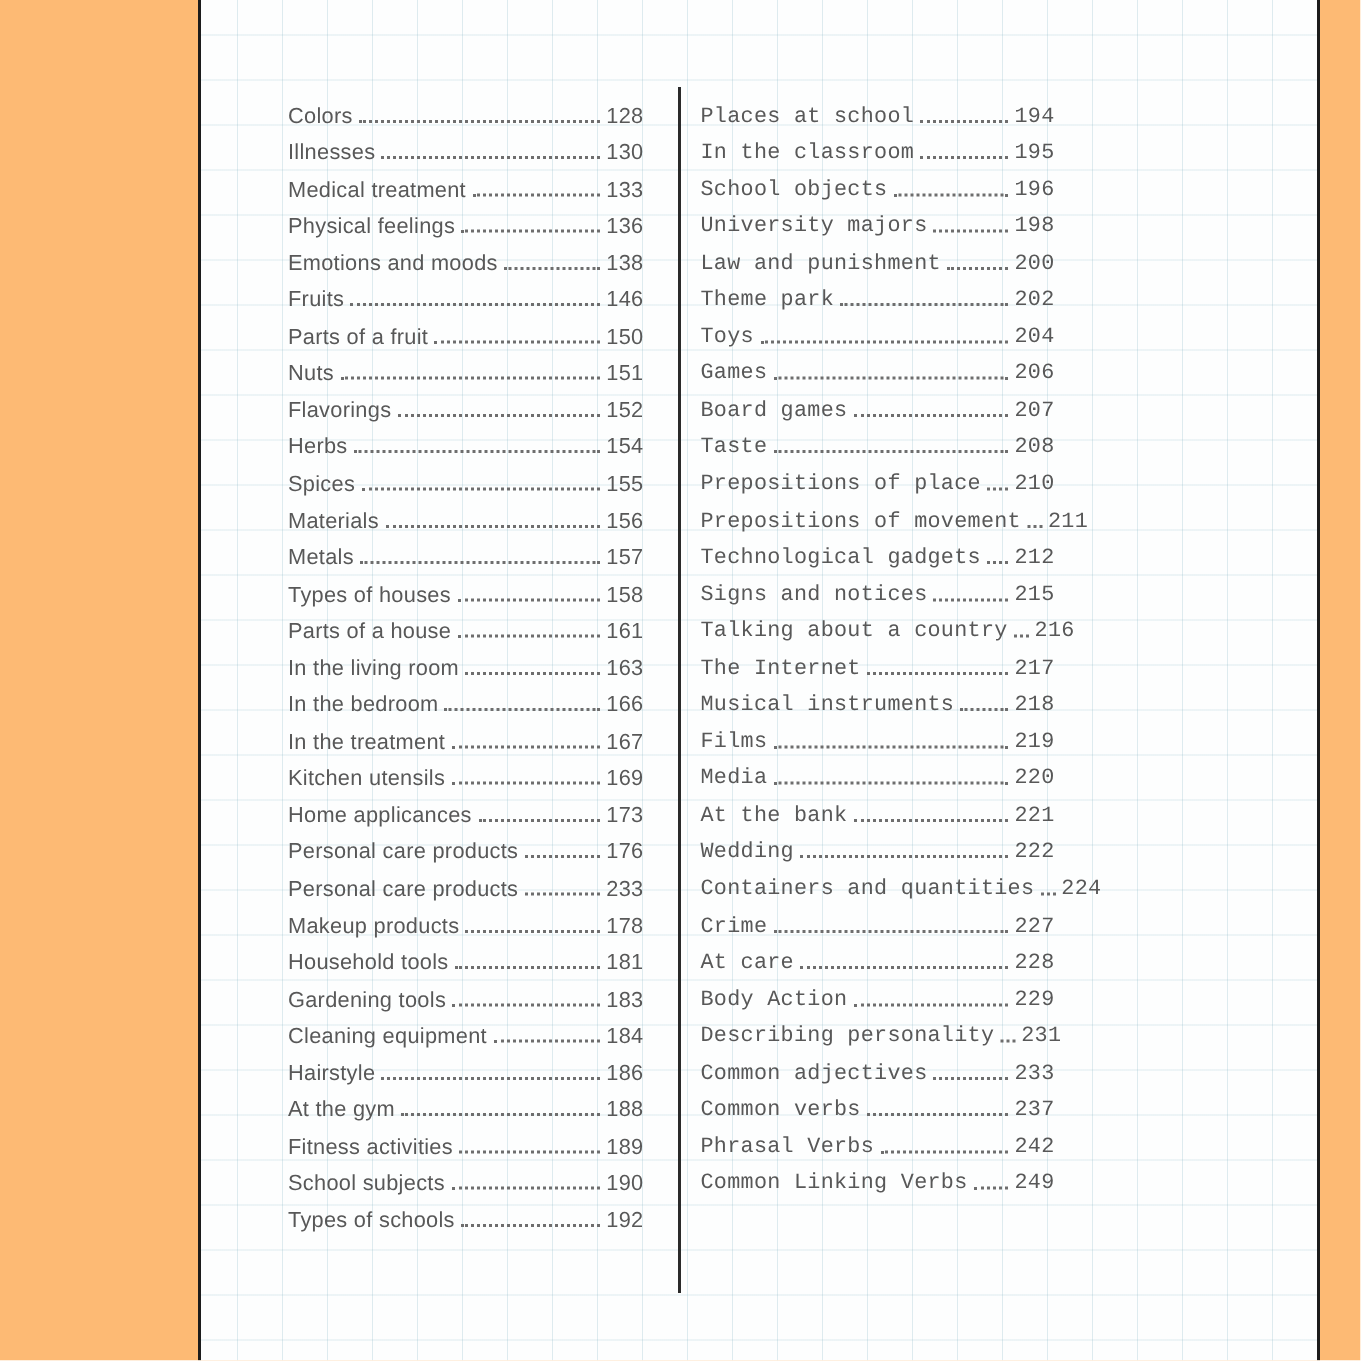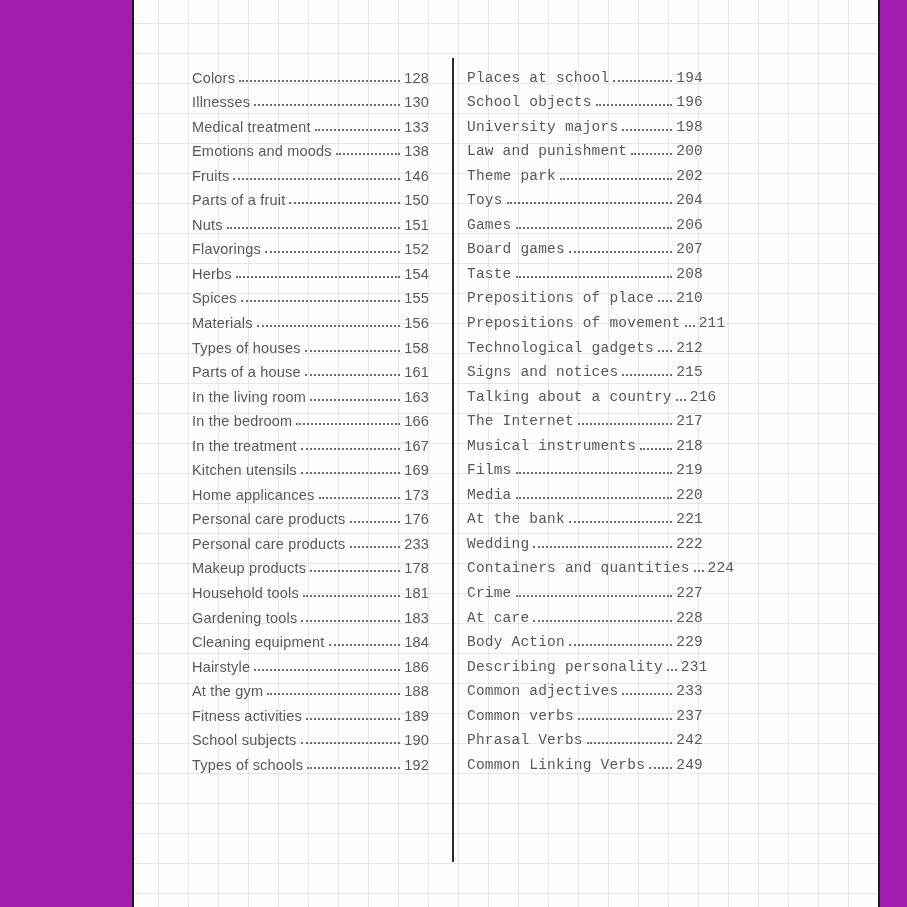--- a/index.html
+++ b/index.html
@@ -4,21 +4,21 @@
 <style>
   html, body {
     margin: 0;
     padding: 0;
     background: #ffffff;
   }
   .page {
     position: relative;
     width: 907px;
     height: 907px;
-    background: #a21caf;
+    background: #fdba74;
     overflow: hidden;
     font-family: "Liberation Sans", sans-serif;
   }
   .grid-area {
     position: absolute;
     left: 132px;
     top: 0;
     width: 744px;
     height: 907px;
     border-left: 2px solid #1c1c1c;
@@ -90,20 +90,25 @@
           <span class="title">Illnesses</span>
           <span class="leader"></span>
           <span class="pagenum">130</span>
         </div>
         <div class="entry">
           <span class="title">Medical treatment</span>
           <span class="leader"></span>
           <span class="pagenum">133</span>
         </div>
         <div class="entry">
+          <span class="title">Physical feelings</span>
+          <span class="leader"></span>
+          <span class="pagenum">136</span>
+        </div>
+        <div class="entry">
           <span class="title">Emotions and moods</span>
           <span class="leader"></span>
           <span class="pagenum">138</span>
         </div>
         <div class="entry">
           <span class="title">Fruits</span>
           <span class="leader"></span>
           <span class="pagenum">146</span>
         </div>
         <div class="entry">
@@ -128,20 +133,25 @@
         </div>
         <div class="entry">
           <span class="title">Spices</span>
           <span class="leader"></span>
           <span class="pagenum">155</span>
         </div>
         <div class="entry">
           <span class="title">Materials</span>
           <span class="leader"></span>
           <span class="pagenum">156</span>
+        </div>
+        <div class="entry">
+          <span class="title">Metals</span>
+          <span class="leader"></span>
+          <span class="pagenum">157</span>
         </div>
         <div class="entry">
           <span class="title">Types of houses</span>
           <span class="leader"></span>
           <span class="pagenum">158</span>
         </div>
         <div class="entry">
           <span class="title">Parts of a house</span>
           <span class="leader"></span>
           <span class="pagenum">161</span>
@@ -225,20 +235,25 @@
           <span class="title">Types of schools</span>
           <span class="leader"></span>
           <span class="pagenum">192</span>
         </div>
       </div>
     <div class="col col-right" id="col-right">
         <div class="entry">
           <span class="title">Places at school</span>
           <span class="leader"></span>
           <span class="pagenum">194</span>
+        </div>
+        <div class="entry">
+          <span class="title">In the classroom</span>
+          <span class="leader"></span>
+          <span class="pagenum">195</span>
         </div>
         <div class="entry">
           <span class="title">School objects</span>
           <span class="leader"></span>
           <span class="pagenum">196</span>
         </div>
         <div class="entry">
           <span class="title">University majors</span>
           <span class="leader"></span>
           <span class="pagenum">198</span>

